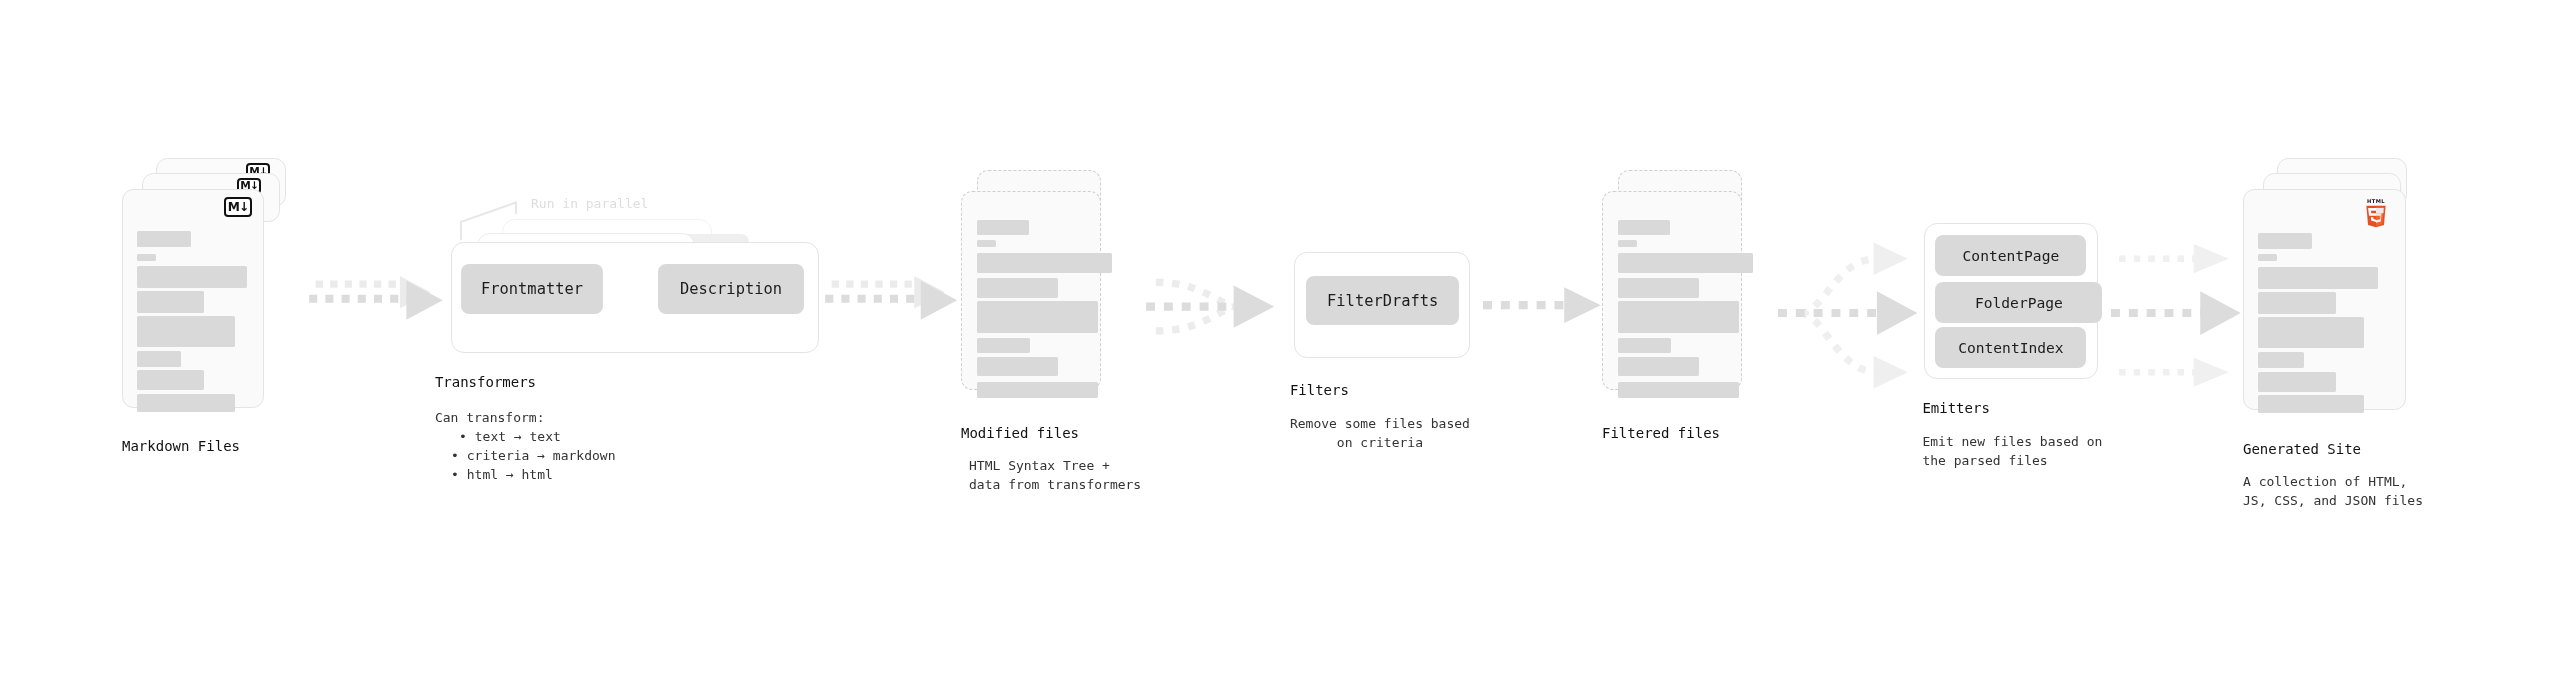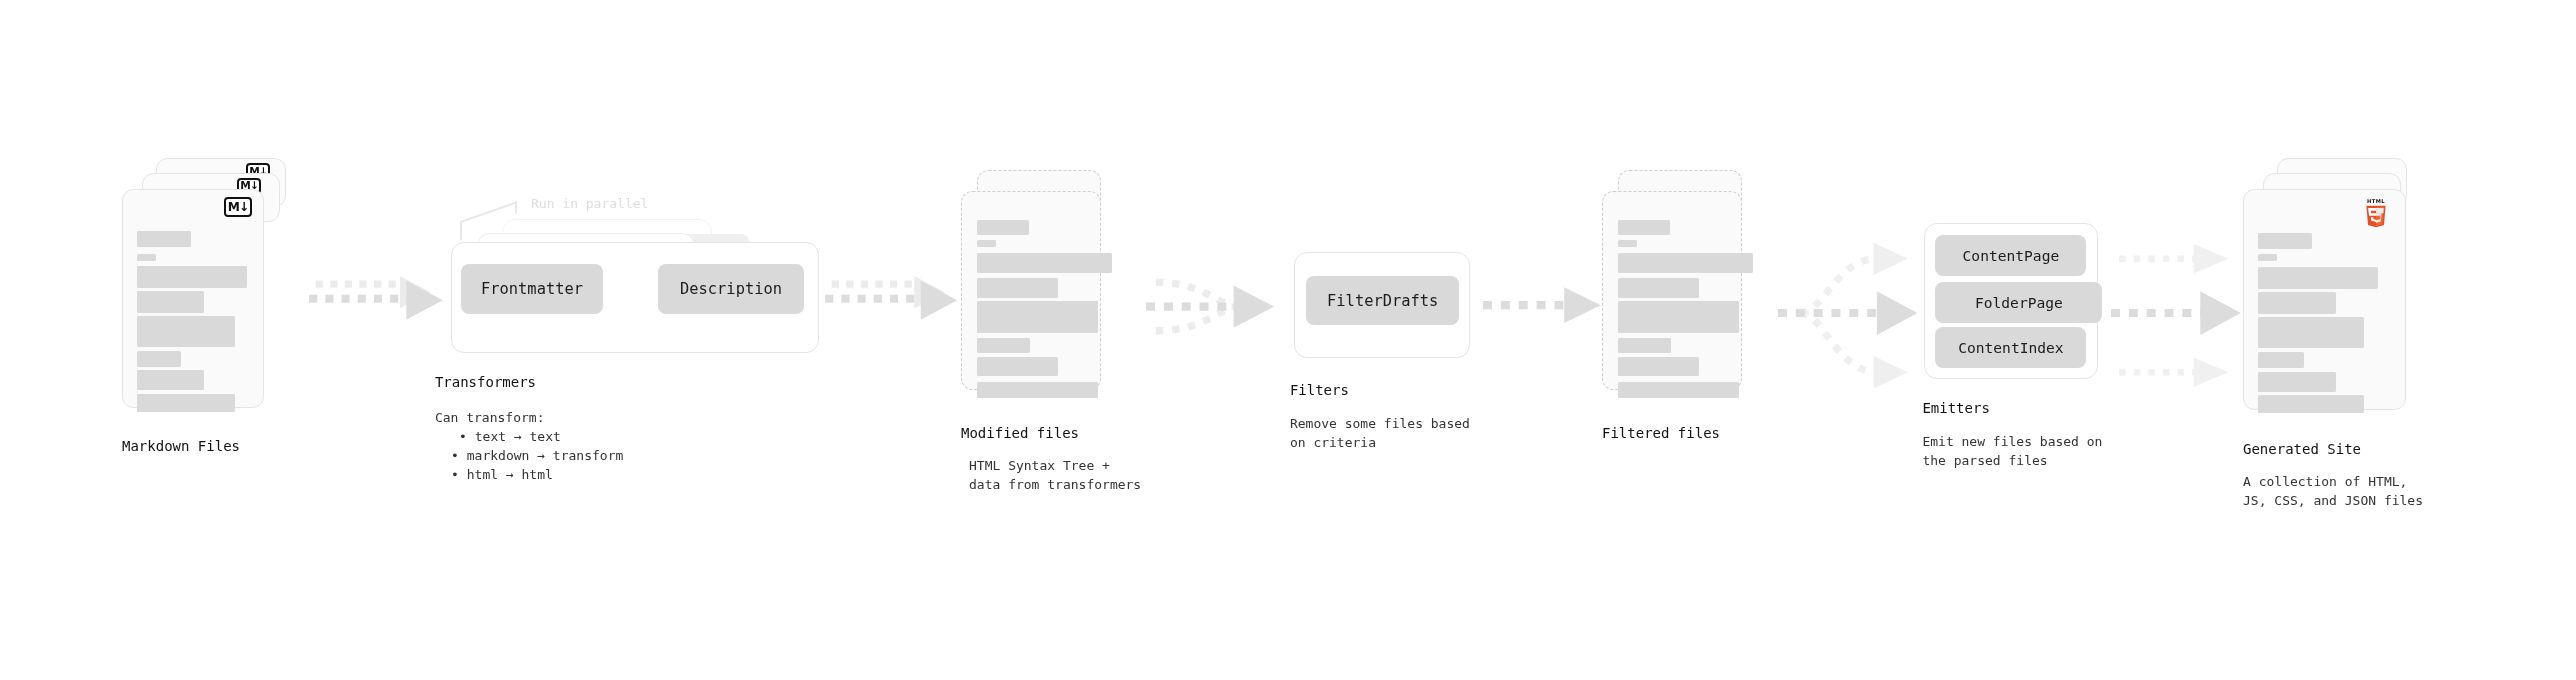--- a/index.html
+++ b/index.html
@@ -150,21 +150,21 @@
     <polygon points="54,34 68,40 54,46" fill="#d8d8d8"></polygon>
   </svg>
 
   <div class="module" style="left:8.1px; top:43px; width:368px; height:111px;"></div>
   <div class="chip" style="left:18px; top:65px; width:142px; height:50px;text-align:center;">Frontmatter</div>
   <div class="chip" style="left:215px; top:65px; width:146px; height:50px;">Description</div>
 
   <div class="title" style="left:-8.1px; top:175px;">Transformers</div>
   <div class="sub" style="left:-8.1px; top:210px;">Can transform:</div>
   <div class="sub" style="left:8.1px; top:229px;margin-left:8px;">• text → text</div>
-  <div class="sub" style="left:8.1px; top:248px;">• markdown → transform</div>
+  <div class="sub" style="left:8.1px; top:248px;">• criteria → markdown</div>
   <div class="sub" style="left:8.1px; top:267px;">• html → html</div>
 </div>
 
 <svg style="left:825px; top:276px; width:138px; height:81px;" viewBox="0 0 170 100" width="138" height="81">
   <g stroke="#ebebeb" stroke-width="9" stroke-dasharray="9 9" fill="none">
     <line x1="8" y1="10" x2="118" y2="10"></line>
   </g>
   <polygon points="110,0 148,20 110,40" fill="#ebebeb"></polygon>
   <g stroke="#dcdcdc" stroke-width="10" stroke-dasharray="10 10" fill="none">
     <line x1="0" y1="28" x2="126" y2="28"></line>
@@ -203,21 +203,21 @@
   </g>
   <polygon points="118,36 168,62 118,88" fill="#dcdcdc"></polygon>
 </svg>
 
 <div class="stage" style="left:1294px; top:252px;">
 
   <div class="module" style="left:0px; top:0px; width:176px; height:106px;"></div>
   <div class="chip" style="left:12.2px; top:24.4px; width:153px; height:49px;">FilterDrafts</div>
 
   <div class="title" style="left:-4.1px; top:130px;">Filters</div>
-  <div class="sub" style="left:-4.1px; top:163px;">Remove some files based
+  <div class="sub" style="left:-4.1px; top:163px;text-align:center;">Remove some files based
 on criteria</div>
 </div>
 
 <svg style="left:1483px; top:284px; width:130px; height:65px;" viewBox="0 0 160 80" width="130" height="65">
   <g stroke="#dcdcdc" stroke-width="10" stroke-dasharray="11 11" fill="none">
     <line x1="0" y1="26" x2="108" y2="26"></line>
   </g>
   <polygon points="100,4 145,26 100,48" fill="#dcdcdc"></polygon>
 </svg>
 

